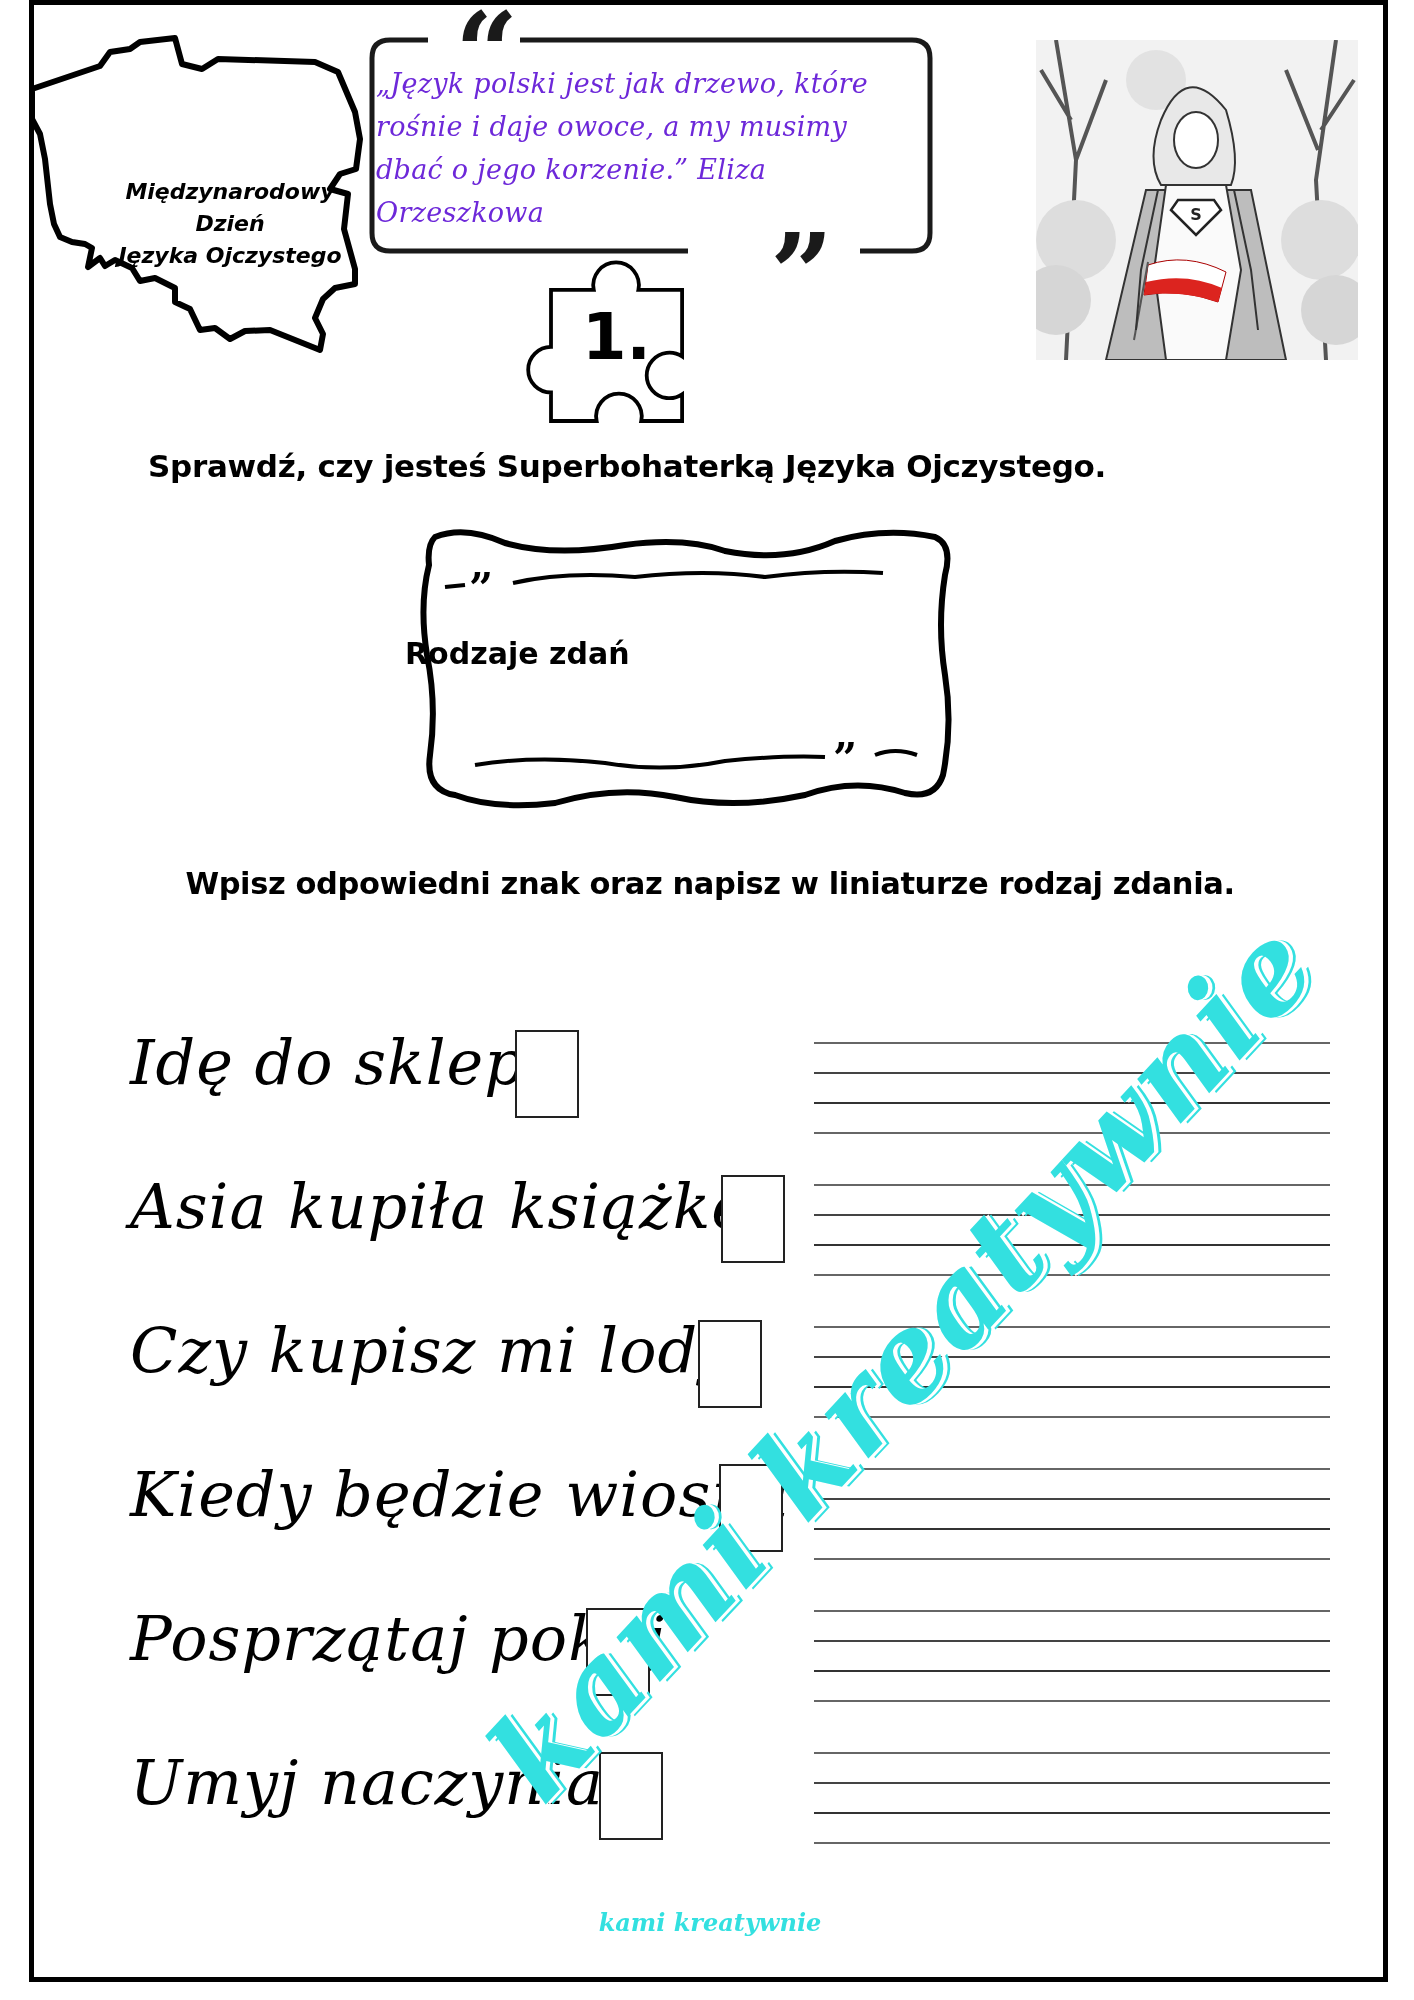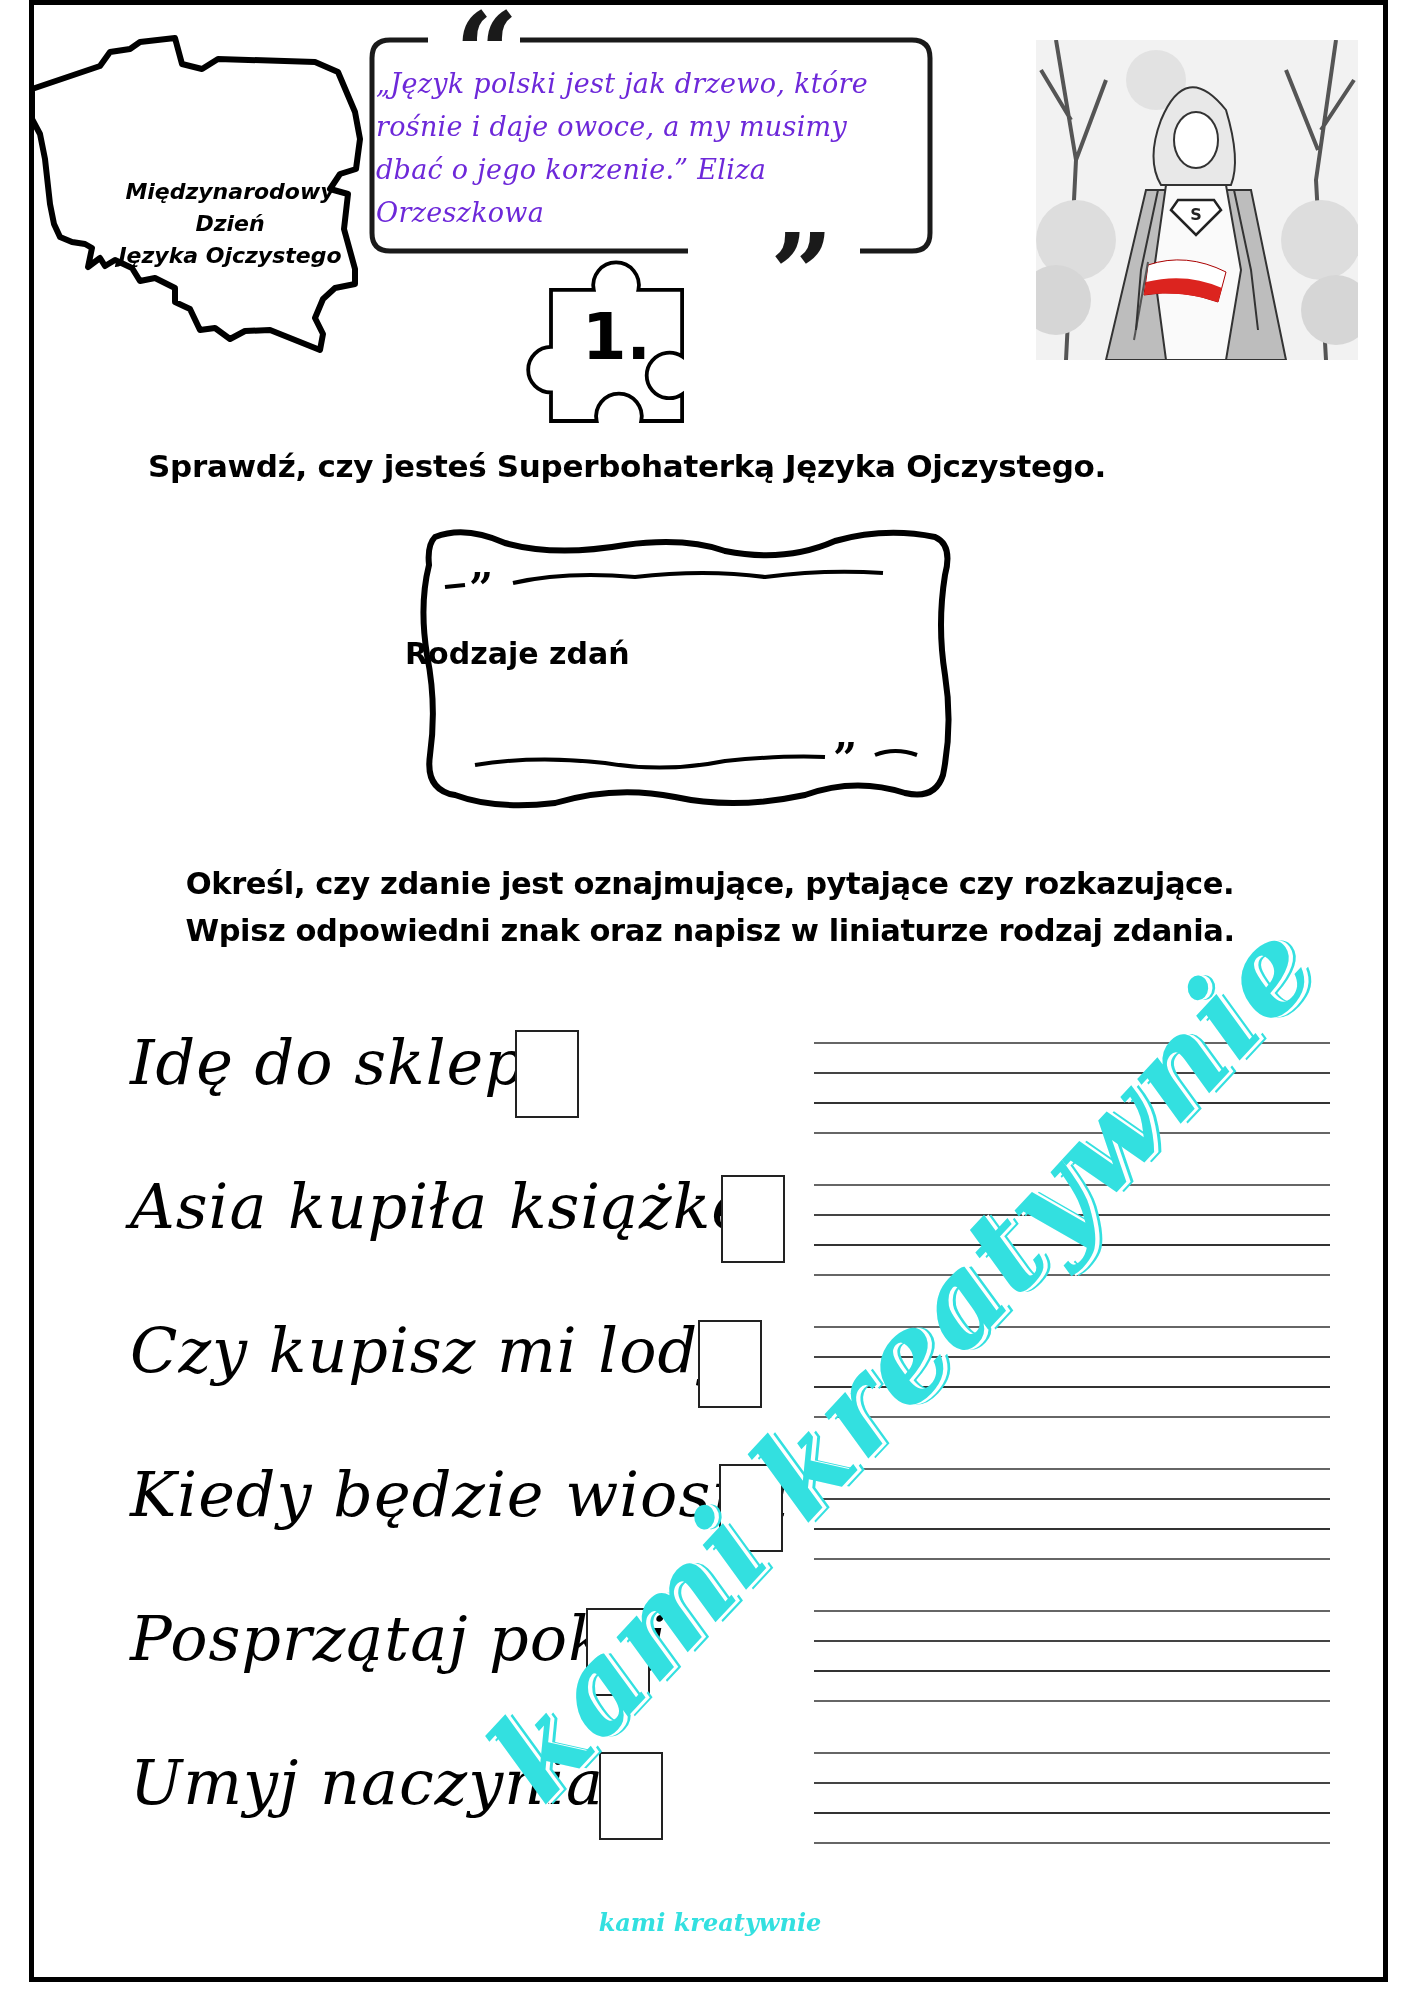--- a/index.html
+++ b/index.html
@@ -137,21 +137,20 @@
   <path d="M40,72 L60,70" stroke="#000" stroke-width="4"></path>
   <text x="64" y="88" font-family="DejaVu Serif, serif" font-weight="bold" font-size="42" fill="#000">”</text>
   <path d="M108,68 Q160,56 230,62 Q300,54 360,62 Q420,54 478,58" stroke="#000" stroke-width="4" fill="none"></path>
   <path d="M70,250 Q130,240 200,248 Q260,258 320,246 Q380,240 420,242" stroke="#000" stroke-width="4" fill="none"></path>
   <text x="428" y="258" font-family="DejaVu Serif, serif" font-weight="bold" font-size="42" fill="#000">”</text>
   <path d="M470,240 Q490,232 512,240" stroke="#000" stroke-width="4" fill="none"></path>
 </svg>
 <div class="banner-title">Rodzaje zdań</div>
 
 <div class="instructions">
-  <div>Określ, czy zdanie jest oznajmujące, pytające czy rozkazujące.</div>
   <div>Wpisz odpowiedni znak oraz napisz w liniaturze rodzaj zdania.</div>
 </div>
 
 <div class="row-sentence" style="top:1018px">Idę do sklepu</div>
 <div class="answer-box" style="left:515px; top:1030px"></div>
 <div class="ruled" style="top:1042px">
     <div></div>
     <div></div>
     <div></div>
     <div></div>

